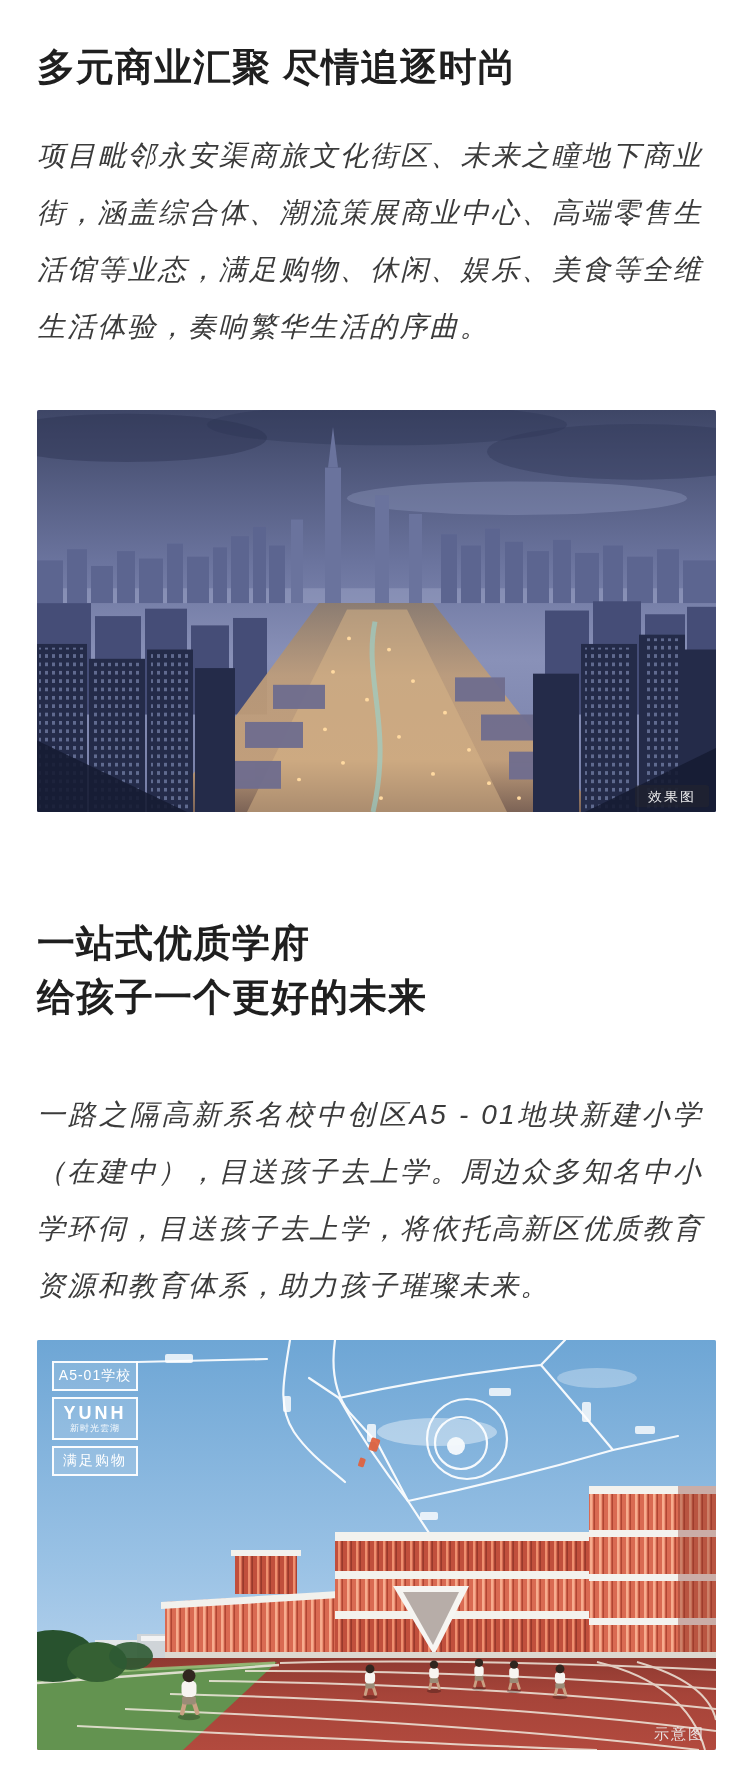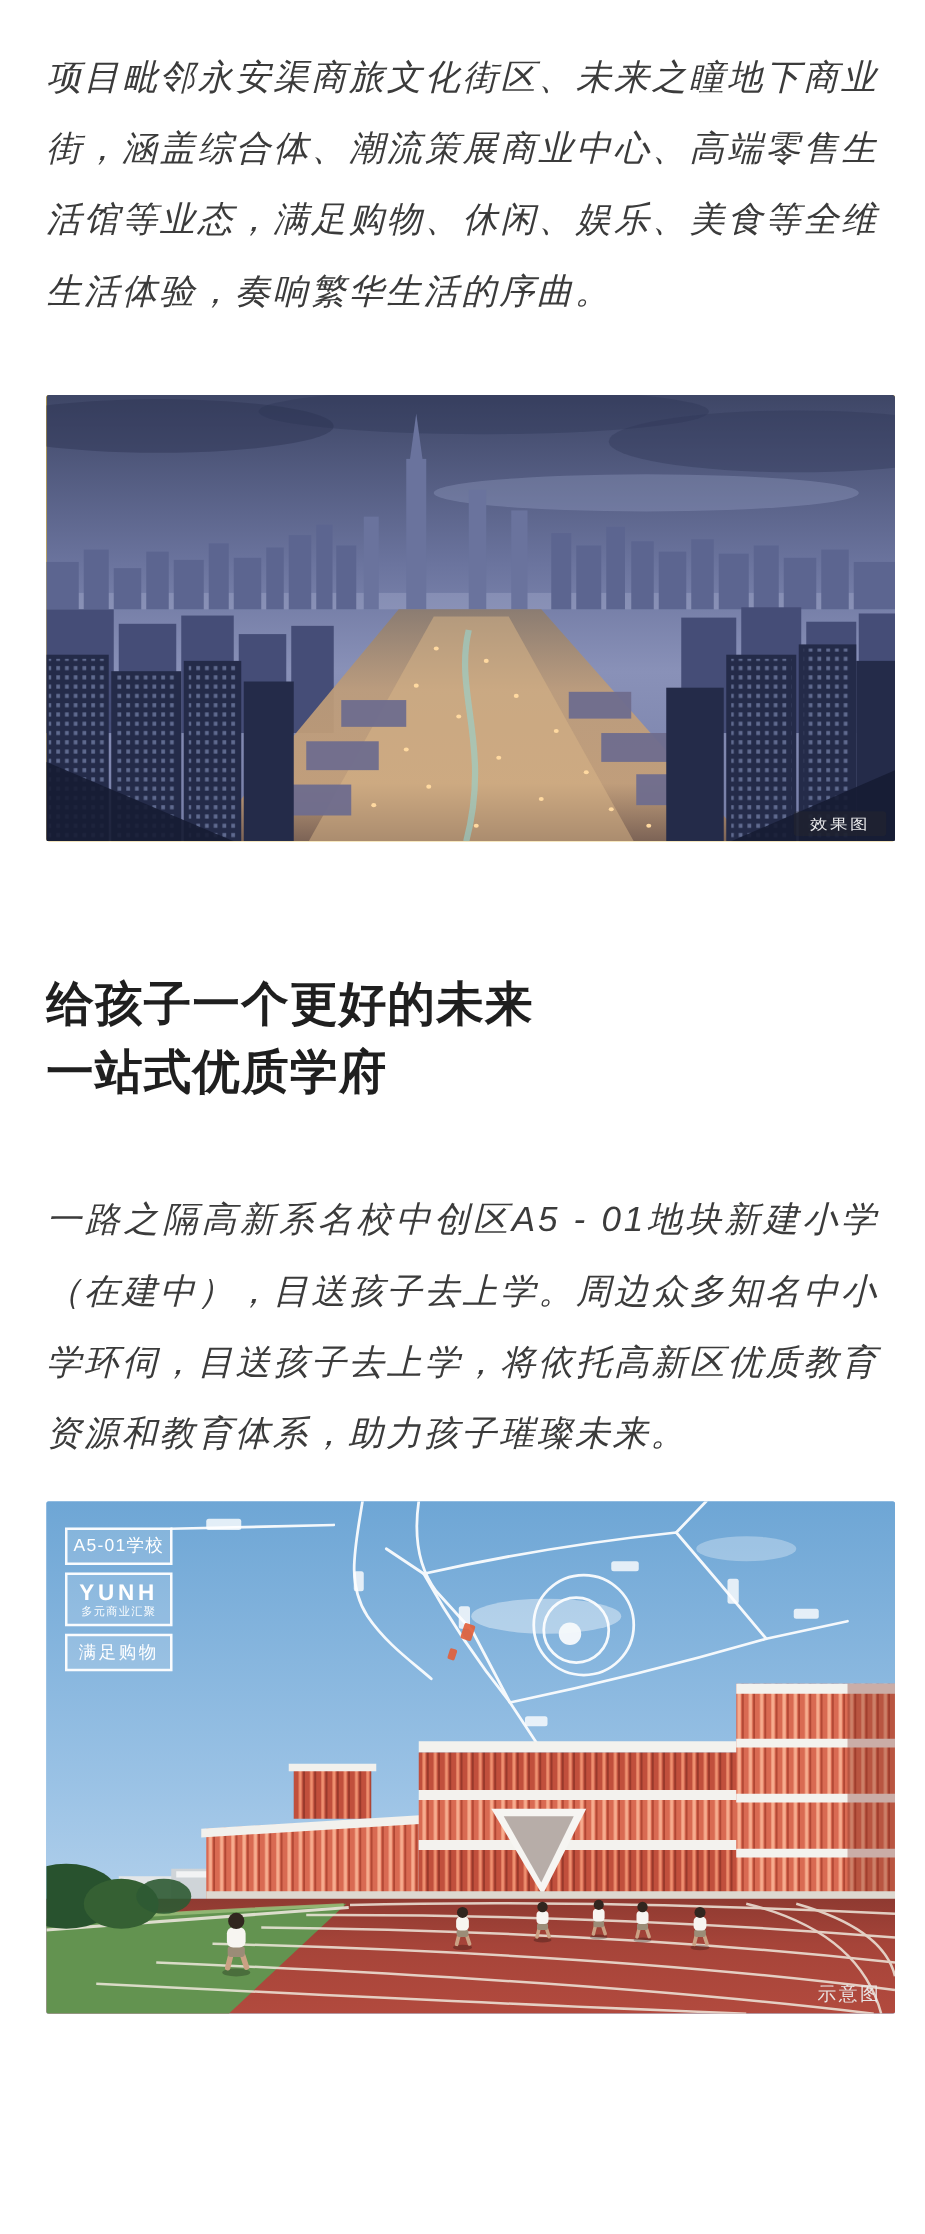--- a/index.html
+++ b/index.html
@@ -5,39 +5,40 @@
   html,body{margin:0;padding:0;}
   body{width:740px;background:#ffffff;font-family:"Liberation Sans","DejaVu Sans",sans-serif;}
   .content{padding:0 37px 4px 37px;}
   .h{font-size:38px;font-weight:700;color:#1f1f1f;letter-spacing:1px;line-height:54px;margin:0;}
   .h1{margin-top:40px;}
   .h2{margin-top:104px;}
   .h2 span{display:block;}
   .para{font-size:28px;font-weight:400;color:#3b3b3b;letter-spacing:2.2px;line-height:57px;text-align:justify;margin:0;font-style:italic;}
   .p1{margin-top:33px;}
   .p2{margin-top:62px;}
-  .fig{position:relative;width:679px;height:357px;margin:55px -13px 0 0;overflow:hidden;border-radius:2px;background:#eab308;}
+  .fig{position:relative;width:679px;height:402px;margin:55px -13px 0 0;overflow:hidden;border-radius:2px;background:#c4b5fd;}
   .fig.school{height:410px;margin-top:26px;background:#8db9e2;}
   .fig svg{display:block;width:100%;height:100%;}
   .maplabel{position:absolute;left:15px;width:86px;box-sizing:border-box;
     border:2px solid rgba(255,255,255,.95);background:rgba(255,255,255,.14);
     color:#ffffff;display:flex;flex-direction:column;align-items:center;justify-content:center;
     text-align:center;}
   .ml1{top:21px;height:30px;font-size:14px;letter-spacing:1px;text-align:center;}
   .ml2{top:57px;height:43px;}
   .ml2 .big{font-size:18px;font-weight:700;letter-spacing:3px;line-height:19px;}
   .ml2 .small{font-size:9px;letter-spacing:1px;opacity:.95;line-height:11px;}
   .ml3{top:106px;height:30px;font-size:14px;letter-spacing:2px;}
 </style>
 </head>
 <body>
 
 <div class="content">
 
   <section>
+    <h1 class="h h1">多元商业汇聚 尽情追逐时尚</h1>
     <p class="para p1">项目毗邻永安渠商旅文化街区、未来之瞳地下商业街，涵盖综合体、潮流策展商业中心、高端零售生活馆等业态，满足购物、休闲、娱乐、美食等全维生活体验，奏响繁华生活的序曲。</p>
 
     <figure class="fig city">
       <svg viewBox="0 0 679 433" preserveAspectRatio="none">
         <defs>
           <linearGradient id="cSky" x1="0" y1="0" x2="0" y2="1">
             <stop offset="0" stop-color="#3e4666"></stop>
               <stop offset=".38" stop-color="#6b749e"></stop>
             <stop offset=".62" stop-color="#8991b8"></stop>
               <stop offset="1" stop-color="#757da6"></stop>
@@ -150,22 +151,22 @@
         <polygon points="0,356 150,433 0,433" fill="#161c33" opacity=".9"></polygon>
         <polygon points="679,364 679,433 548,433" fill="#161c33" opacity=".9"></polygon>
         <rect x="598" y="404" width="74" height="24" rx="3" fill="#2a2a2a" opacity=".35"></rect>
         <text x="635" y="421" text-anchor="middle" font-size="14" letter-spacing="2" fill="#ffffff" opacity=".9">效果图</text>
       </svg>
     </figure>
   </section>
 
   <section>
     <h1 class="h h2">
+      <span>一站式优质学府</span>
       <span>给孩子一个更好的未来</span>
-      <span>一站式优质学府</span>
     </h1>
     <p class="para p2">一路之隔高新系名校中创区A5 - 01地块新建小学（在建中），目送孩子去上学。周边众多知名中小学环伺，目送孩子去上学，将依托高新区优质教育资源和教育体系，助力孩子璀璨未来。</p>
 
     <figure class="fig school">
       <svg viewBox="0 0 679 410" preserveAspectRatio="none">
         <defs>
           <linearGradient id="sSky" x1="0" y1="0" x2="0" y2="1">
             <stop offset="0" stop-color="#6ea6d5"></stop>
               <stop offset=".55" stop-color="#9ac2e5"></stop>
               <stop offset="1" stop-color="#c6dcf1"></stop>
@@ -282,20 +283,20 @@
           <use href="#kid" transform="translate(523,340) scale(0.85)"></use>
         </g>
         <text x="668" y="399" text-anchor="end" font-size="15" letter-spacing="2" fill="#ececec" opacity=".95">示意图</text>
       </svg>
 
       <div class="maplabel ml1">
         <span>A5-01学校</span>
       </div>
       <div class="maplabel ml2">
         <div class="big">YUNH</div>
-        <div class="small">多元商业汇聚</div>
+        <div class="small">新时光雲湖</div>
       </div>
       <div class="maplabel ml3">
         <span>满足购物</span>
       </div>
     </figure>
   </section>
 </div>
 
 </body></html>

